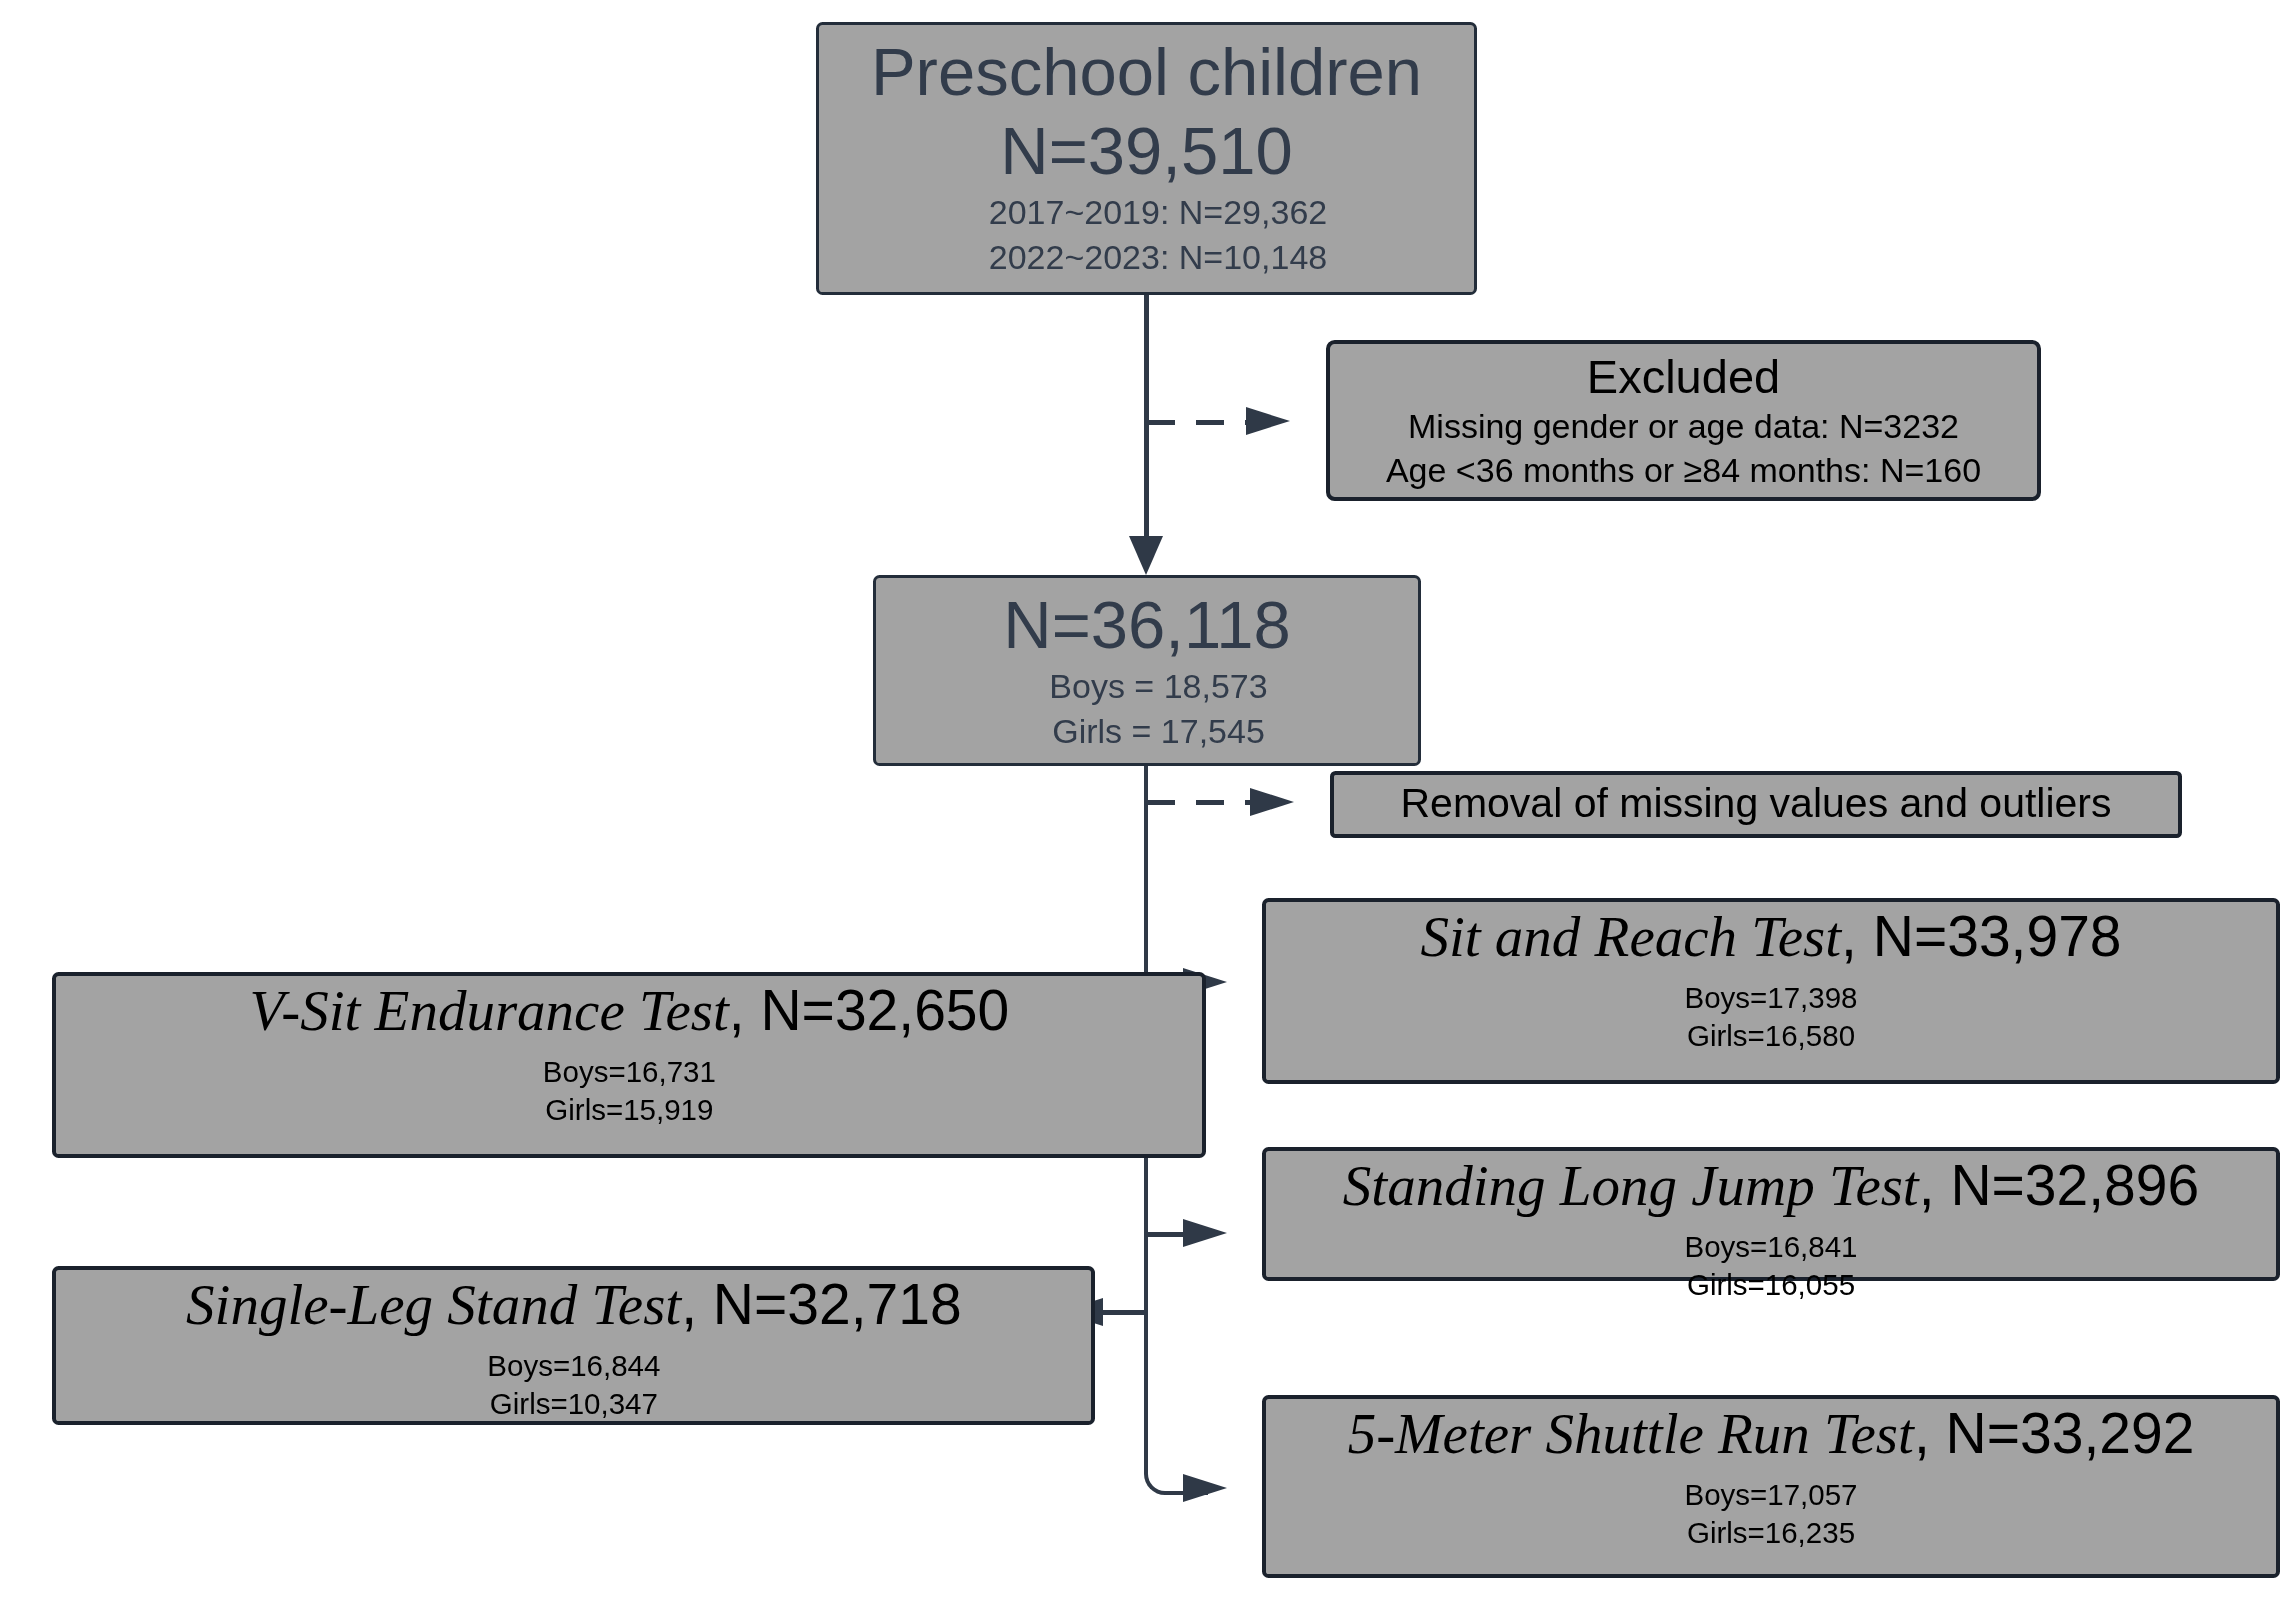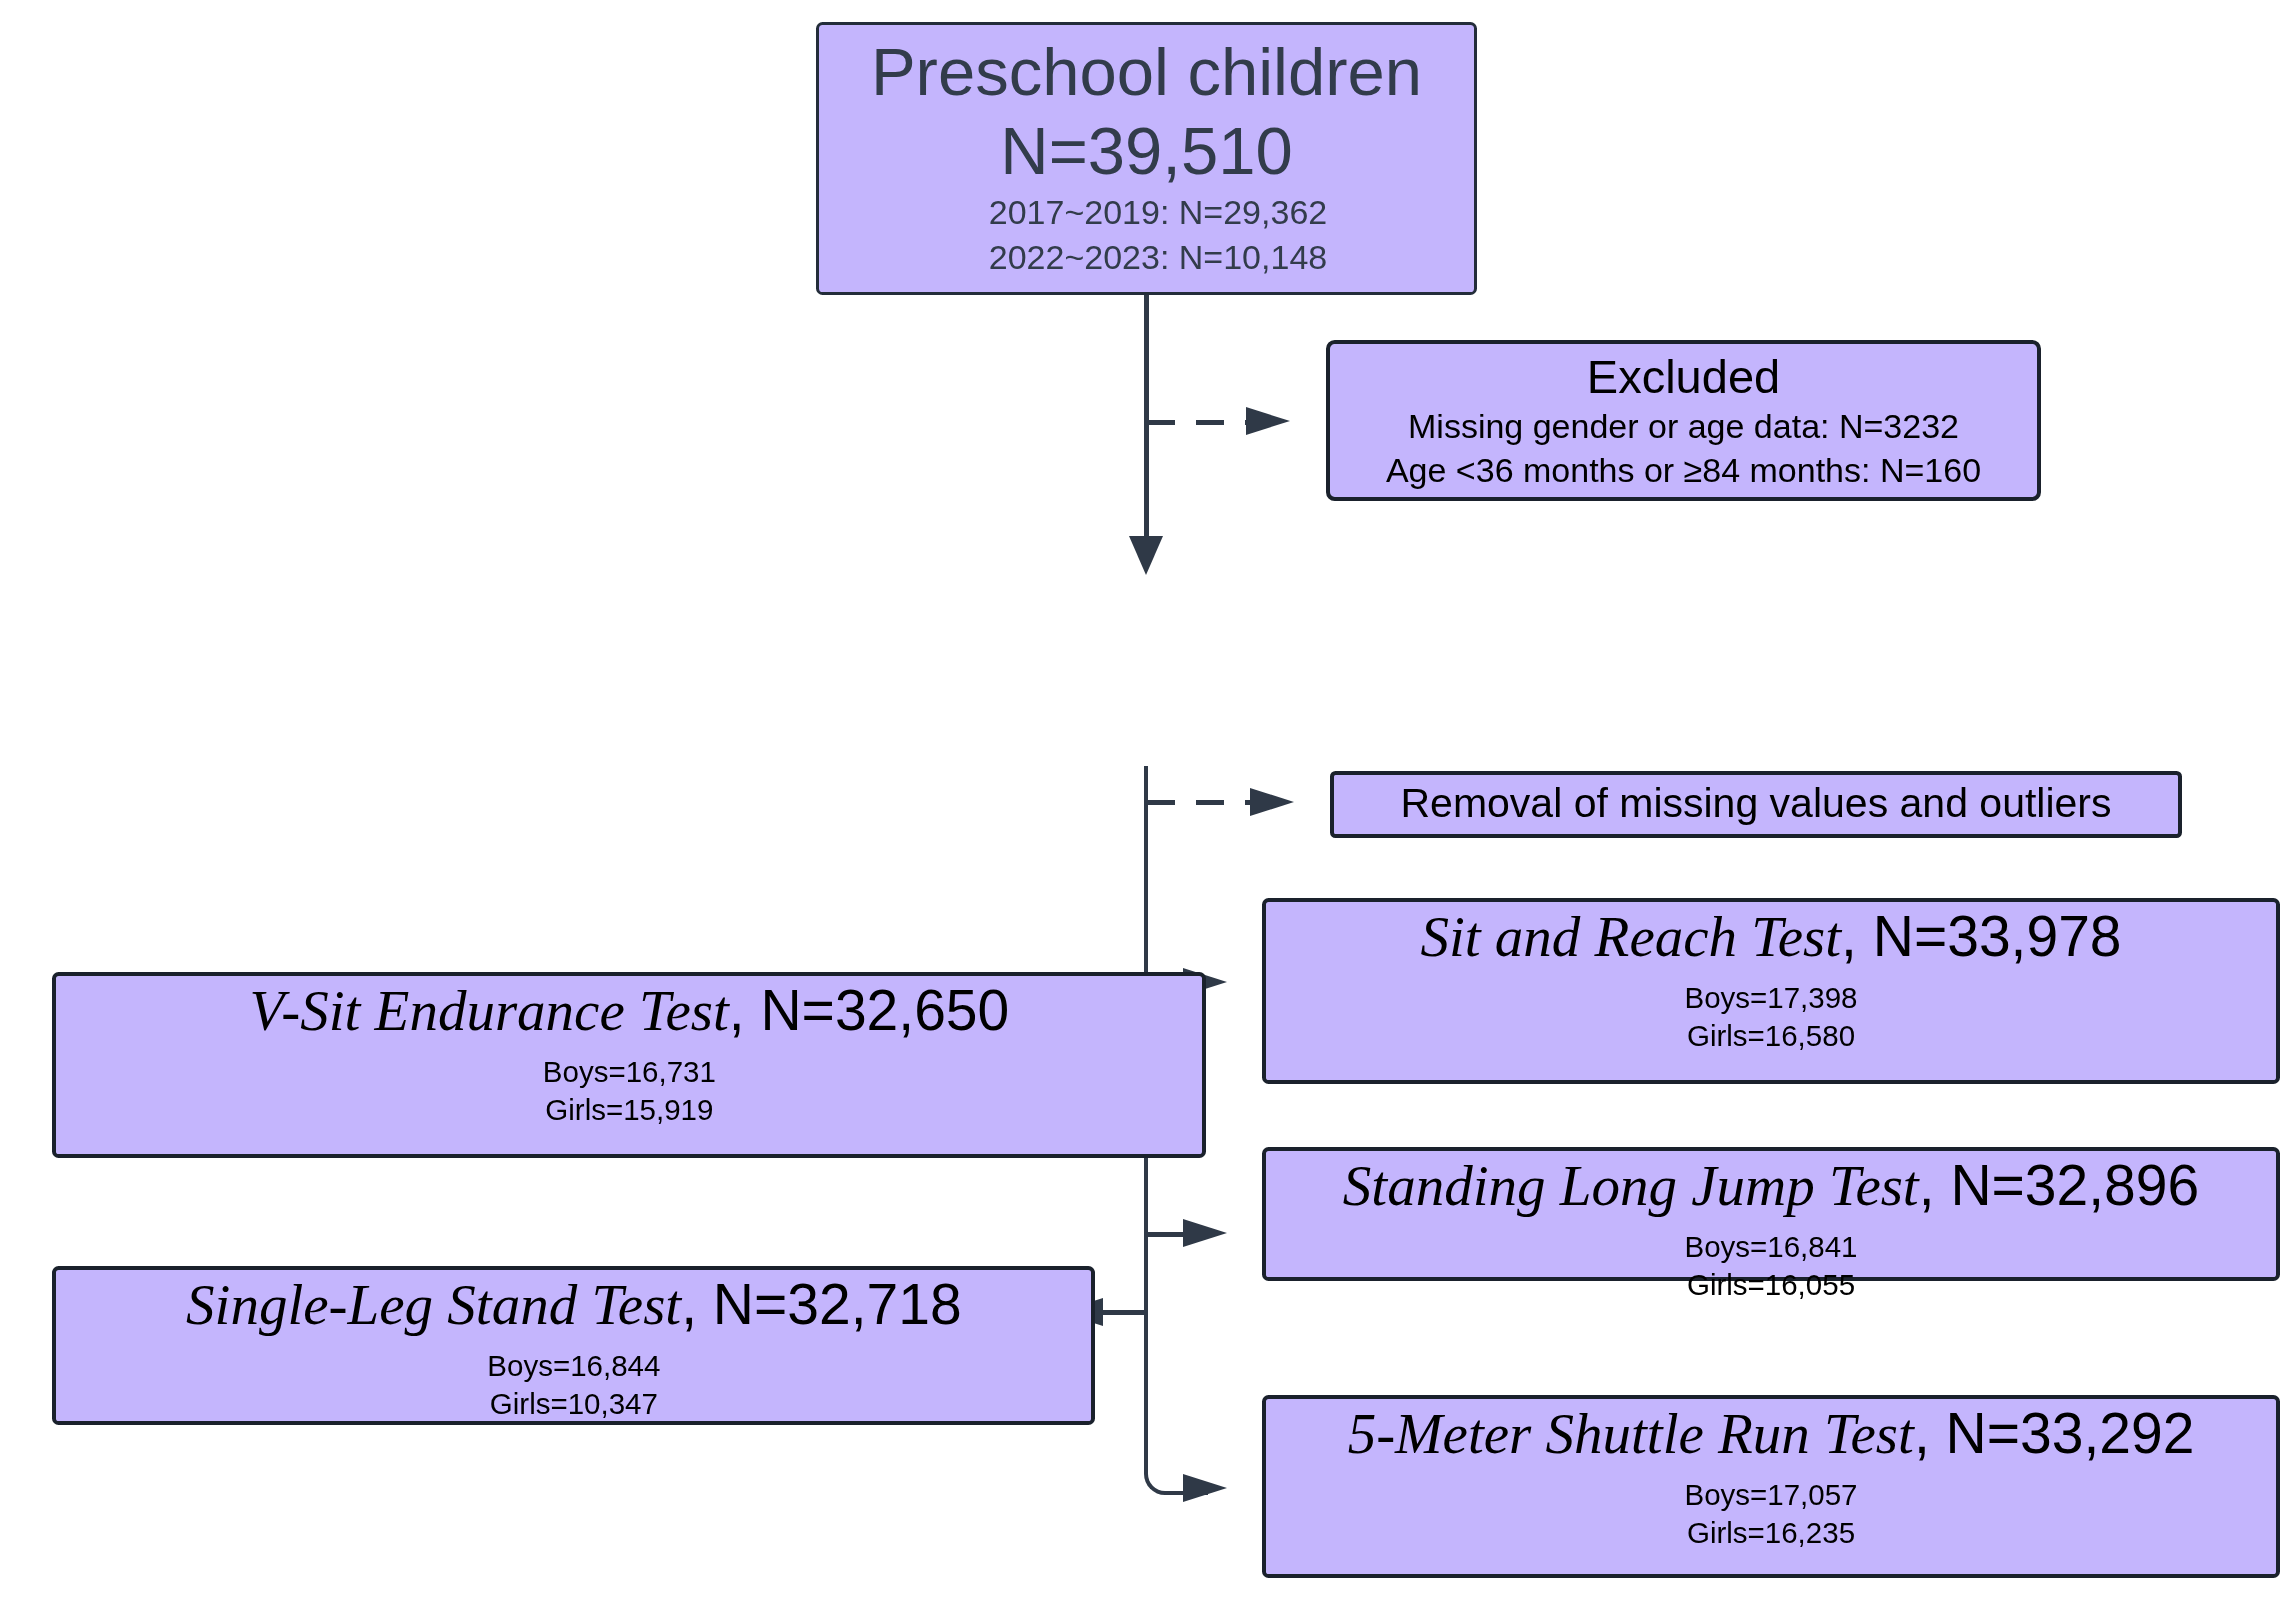--- a/index.html
+++ b/index.html
@@ -16,21 +16,21 @@
         background:repeating-linear-gradient(90deg,var(--line) 0 28px,transparent 28px 49px);}
   .elbow{position:absolute;border-left:4.9px solid var(--line);border-bottom:4.9px solid var(--line);
          border-bottom-left-radius:21px;}
   .ar{position:absolute;width:0;height:0;border-top:14.7px solid transparent;
       border-bottom:14.7px solid transparent;border-left:44px solid var(--line);}
   .al{position:absolute;width:0;height:0;border-top:14.7px solid transparent;
       border-bottom:14.7px solid transparent;border-right:44px solid var(--line);}
   .ad{position:absolute;width:0;height:0;border-left:17.5px solid transparent;
       border-right:17.5px solid transparent;border-top:39px solid var(--line);}
   
-  .box{position:absolute;background:#c4b5fd;box-sizing:border-box;text-align:center;border-radius:6.6px;}
+  .box{position:absolute;background:#a3a3a3;box-sizing:border-box;text-align:center;border-radius:6.6px;}
   .center{border:3.8px solid var(--centerBorder);color:var(--centerText);}
   .side{border:4.9px solid var(--sideBorder);color:var(--sideText);margin-left:36px;}
   .big{font-size:67px;line-height:1.18;font-weight:400;}
   .sub{font-size:34px;line-height:1.32;padding-left:23px;}
   .pad-top-sm{padding-top:6.6px;}
   .extitle{font-size:47px;line-height:1.16;padding-top:5.5px;}
   .exbody{font-size:34px;line-height:1.3;}
   .removal-label{font-size:41px;line-height:57px;white-space:nowrap;}
   .test-title{font-size:57px;line-height:1.2;padding-top:0;white-space:nowrap;}
   .tname{font-family:"Liberation Serif",serif;font-style:italic;}
@@ -74,20 +74,25 @@
     <div class="sub">2017~2019: N=29,362</div>
     <div class="sub">2022~2023: N=10,148</div>
   </div>
 
   <div class="box side" style="left:1290px;top:340px;width:715px;height:161px;border-radius:8.7px">
     <div class="extitle">Excluded</div>
     <div class="exbody">Missing gender or age data: N=3232</div>
     <div class="exbody">Age &lt;36 months or ≥84 months: N=160</div>
   </div>
 
+  <div class="box center pad-top-sm" style="left:873px;top:575px;width:548px;height:191px">
+    <div class="big">N=36,118</div>
+    <div class="sub">Boys = 18,573</div>
+    <div class="sub">Girls = 17,545</div>
+  </div>
 
   <div class="box side" style="left:1294px;top:771px;width:852px;height:67px;border-radius:5.5px">
     <div class="removal-label">Removal of missing values and outliers</div>
   </div>
 
   <div class="box side" style="left:1226px;top:898px;width:1018px;height:186px">
     <div class="test-title"><span class="tname">Sit and Reach Test</span><span class="tsuffix">, N=33,978</span></div>
     <div class="test-sub gap-sm">Boys=17,398</div>
     <div class="test-sub">Girls=16,580</div>
   </div>

